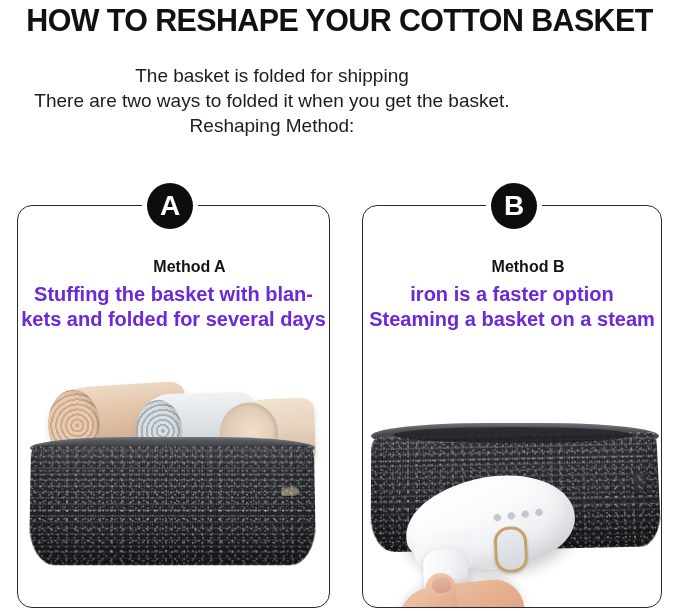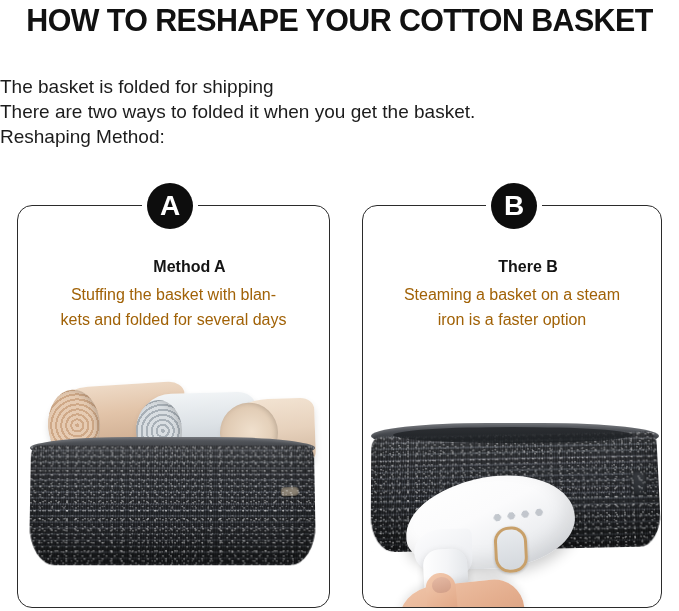--- a/index.html
+++ b/index.html
@@ -30,23 +30,24 @@
     line-height: 40px;
     letter-spacing: -0.6px;
     transform: scaleX(0.95);
     transform-origin: center top;
     color: #111111;
     white-space: nowrap;
   }
 
   .subtitle-block {
     position: absolute;
-    top: 74px;
+    top: 63px;
     left: 0px;
     width: 544px;
+    text-align: center;
   }
   .subtitle-line {
     font-size: 19px;
     line-height: 25px;
     color: #1c1c1c;
     font-weight: 400;
     white-space: nowrap;
   }
 
   
@@ -103,24 +104,24 @@
     color: #141414;
   }
   .card-desc {
     position: absolute;
     top: 76px;
     left: 0;
     width: 100%;
     text-align: center;
   }
   .card-desc .desc-line {
-    font-size: 16px;
-    font-weight: 400;
+    font-size: 20px;
+    font-weight: 700;
     line-height: 25px;
-    color: #a16207;
+    color: #6d28d9;
     white-space: nowrap;
   }
 
   
   .photo {
     position: absolute;
     left: 0;
     width: 100%;
     bottom: 0;
     height: 270px;
@@ -437,25 +438,25 @@
     <div class="basket basket-a">
       <div class="basket-a-handle"></div>
     </div>
   </div>
 </div>
 
 <div class="card card-b">
   <div class="badge-notch"></div>
   <div class="badge">B</div>
 
-  <div class="card-heading">There B</div>
+  <div class="card-heading">Method B</div>
 
   <div class="card-desc">
+    <div class="desc-line">iron is a faster option</div>
     <div class="desc-line">Steaming a basket on a steam</div>
-    <div class="desc-line">iron is a faster option</div>
   </div>
 
   <div class="photo">
     <div class="basket-b-rim"></div>
     <div class="basket basket-b">
       <div class="basket-b-handle"></div>
     </div>
     <div class="basket-b-inner"></div>
 
     <div class="steamer-head">

